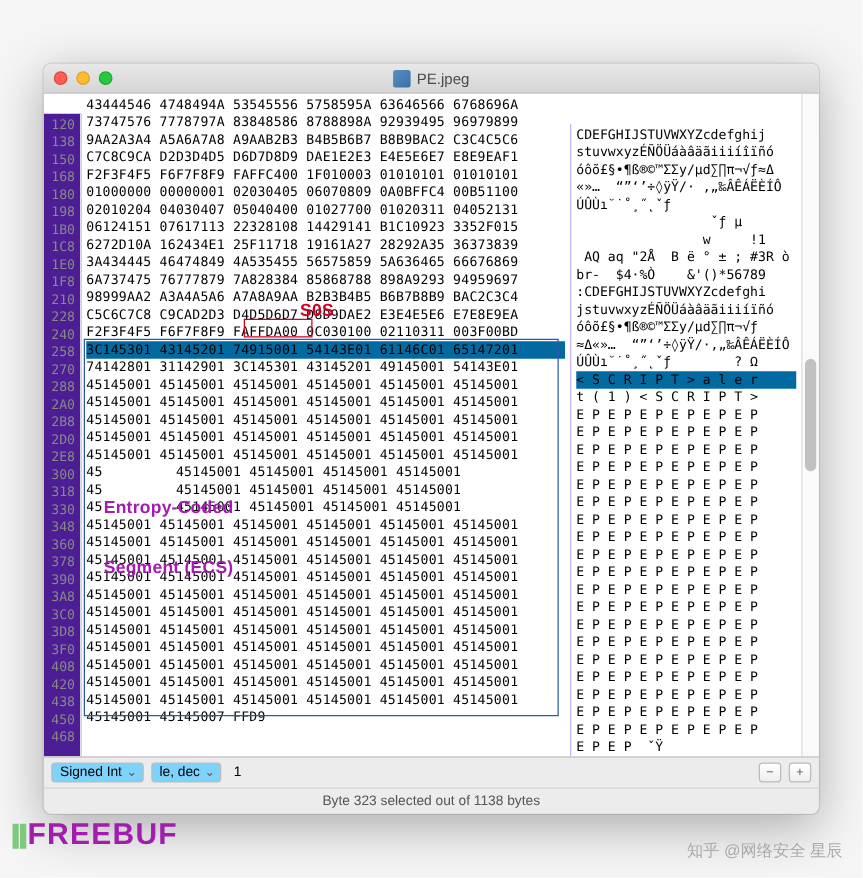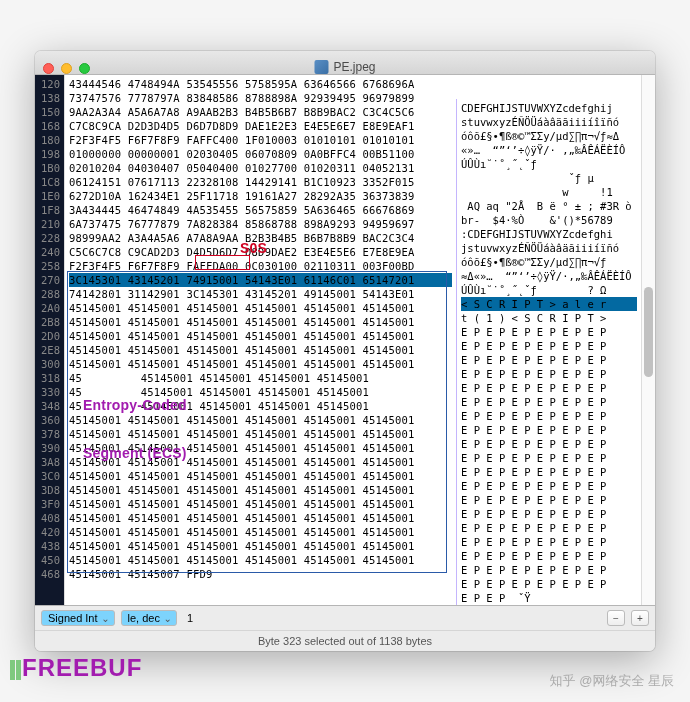--- a/index.html
+++ b/index.html
@@ -20,21 +20,21 @@
       border-radius: 6px;
       box-shadow: 0 10px 40px rgba(0,0,0,0.3), 0 0 0 1px rgba(0,0,0,0.1);
       display: flex;
       flex-direction: column;
       overflow: hidden;
     }
     .titlebar {
       height: 24px;
       background: linear-gradient(to bottom, #e8e8e8, #d5d5d5);
       display: flex;
-      align-items: flex-end;
+      align-items: center;
       padding: 0 8px;
       border-bottom: 1px solid #b5b5b5;
       position: relative;
     }
     .traffic-lights { display: flex; gap: 7px; }
     .traffic-light { width: 11px; height: 11px; border-radius: 50%; }
     .red { background: #ff5f57; border: 0.5px solid #e0443e; }
     .yellow { background: #ffbd2e; border: 0.5px solid #dea123; }
     .green { background: #28c940; border: 0.5px solid #1aad2b; }
     .title {
@@ -57,25 +57,26 @@
       display: flex;
       background: #fff;
       overflow: hidden;
       font-family: "Menlo", "Monaco", monospace;
       font-size: 10.5px;
       line-height: 14px;
       position: relative;
     }
     .offsets {
       width: 30px;
-      background: #0f172a;
+      background: #4c1d95;
       color: #888;
       padding: 2px 2px 2px 4px;
       border-right: 1px solid #ddd;
       text-align: right;
+      margin-top: 16px;
     }
     .offsets div { padding-right: 2px; }
     .hexdata {
       flex: 1.6;
       padding: 2px 4px;
       white-space: pre;
       color: #000;
       position: relative;
       overflow: hidden;
       letter-spacing: 0.2px;

